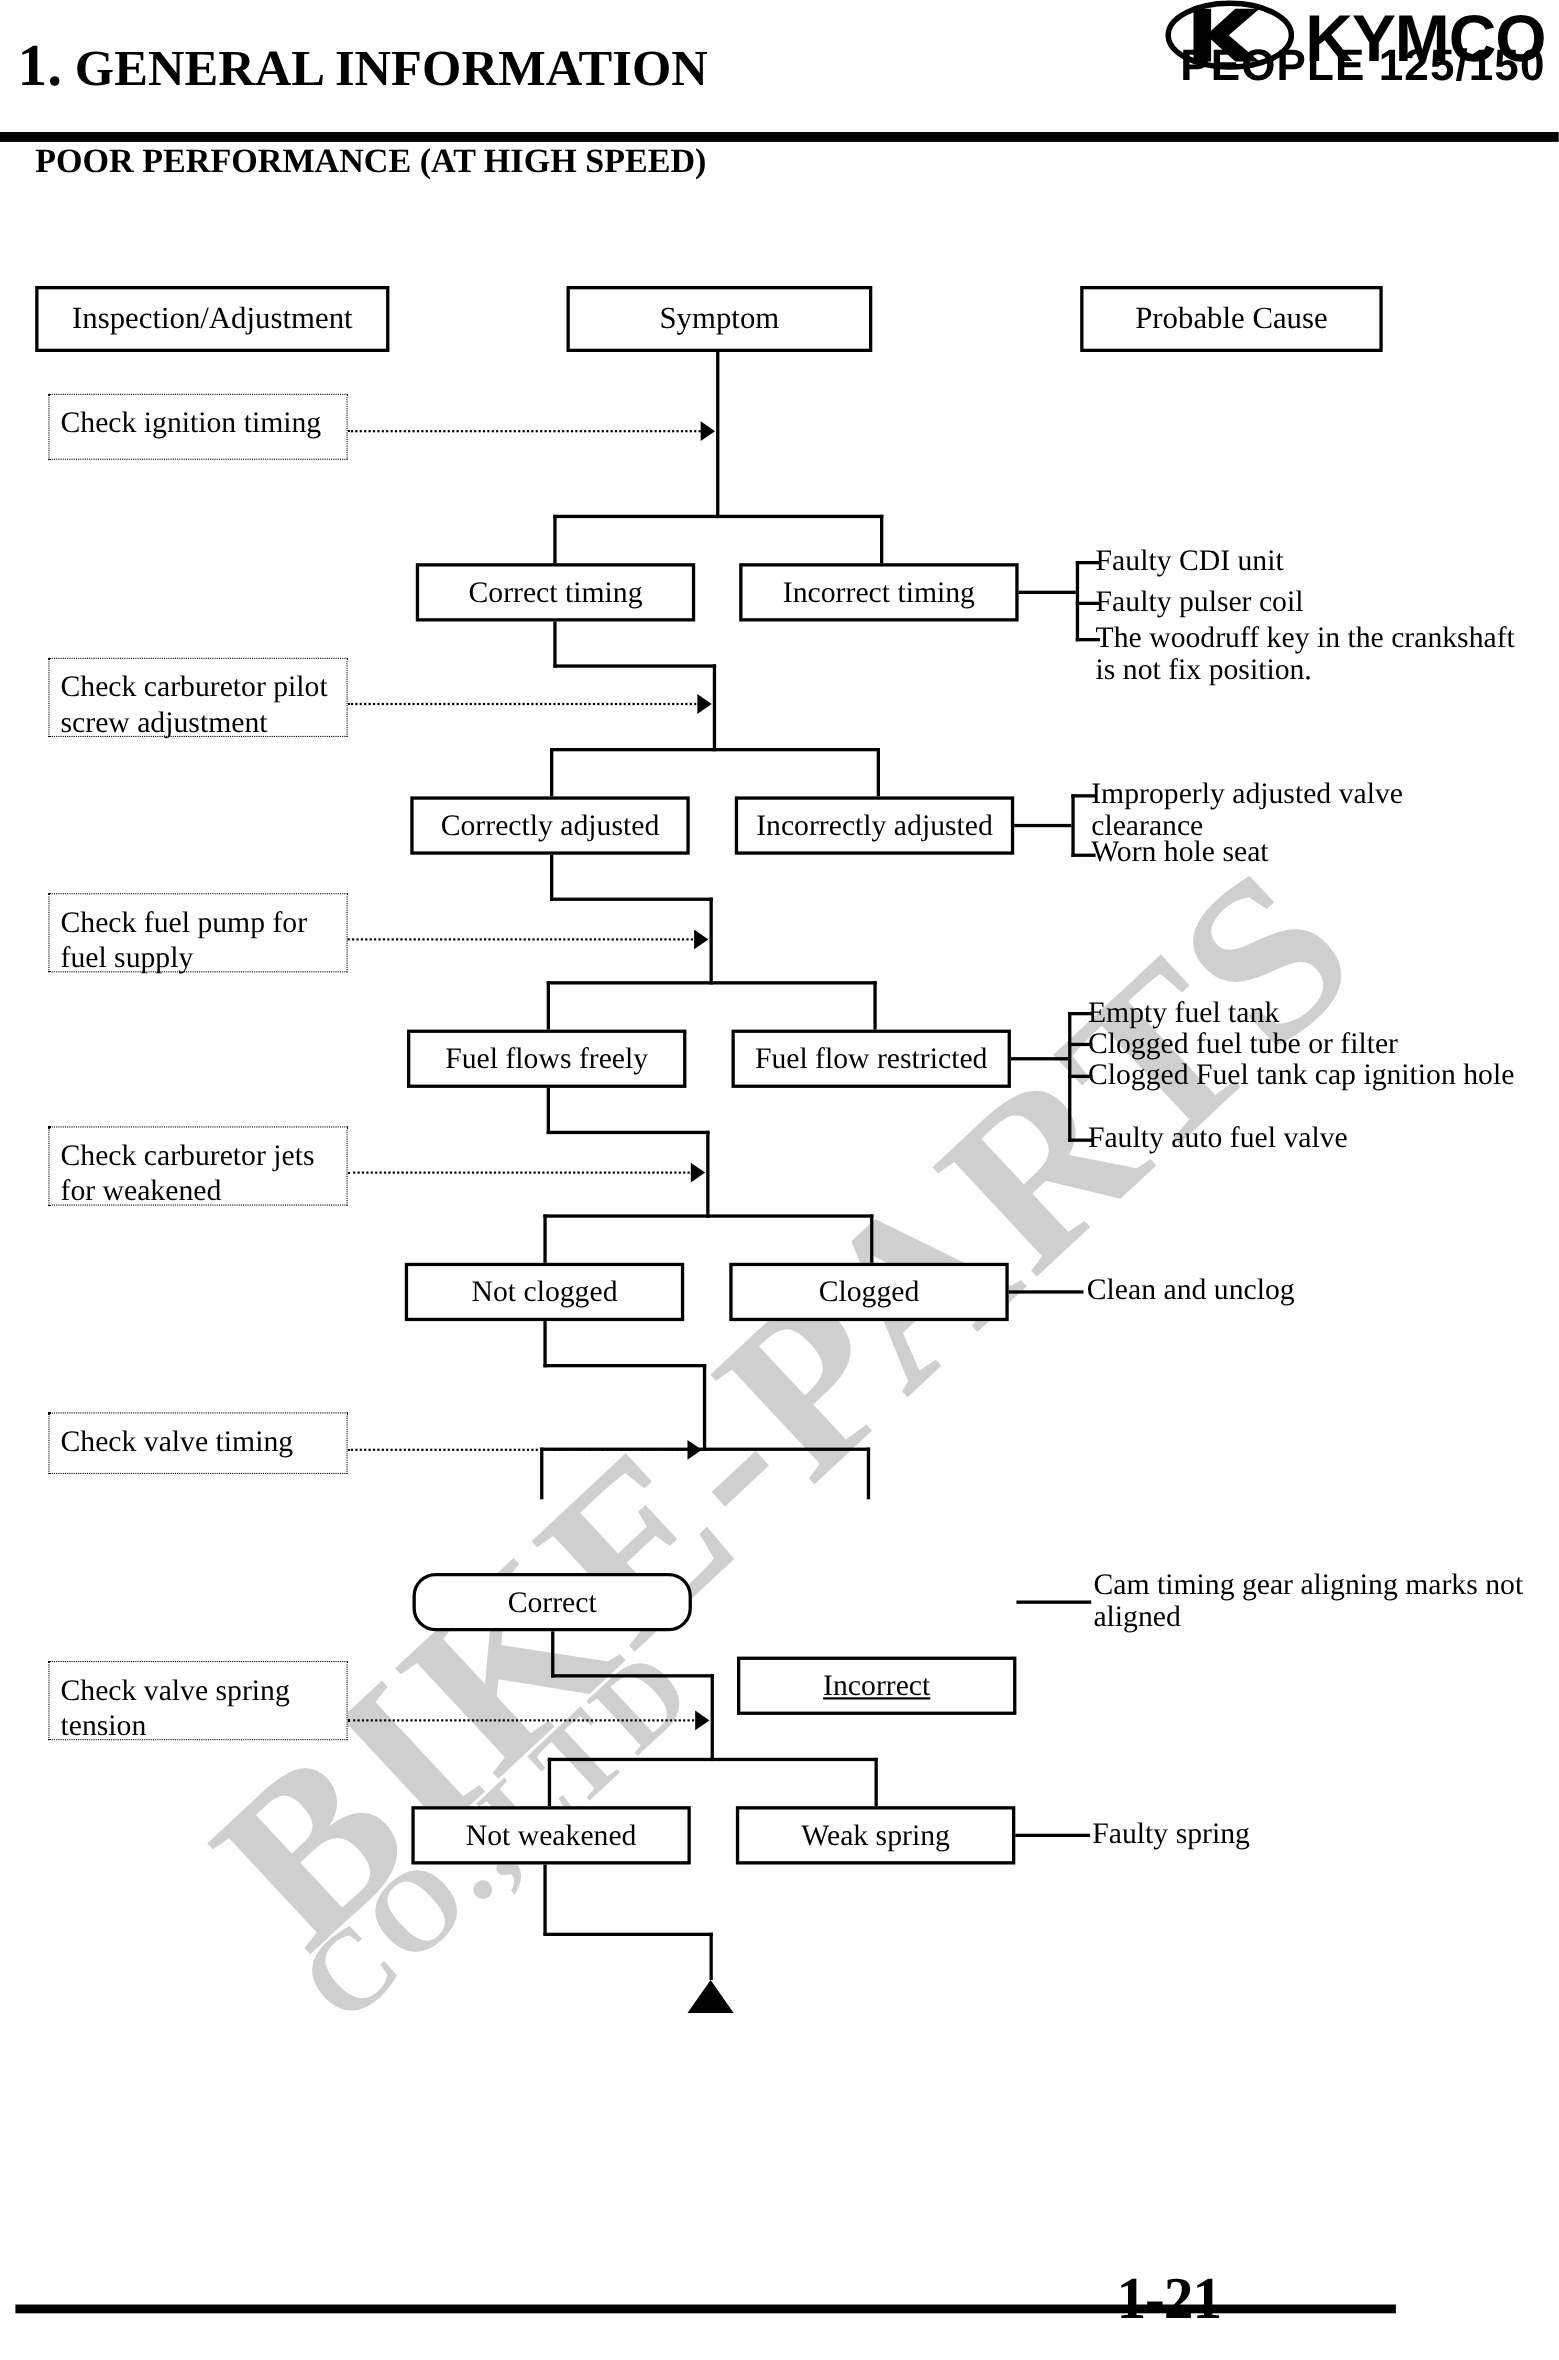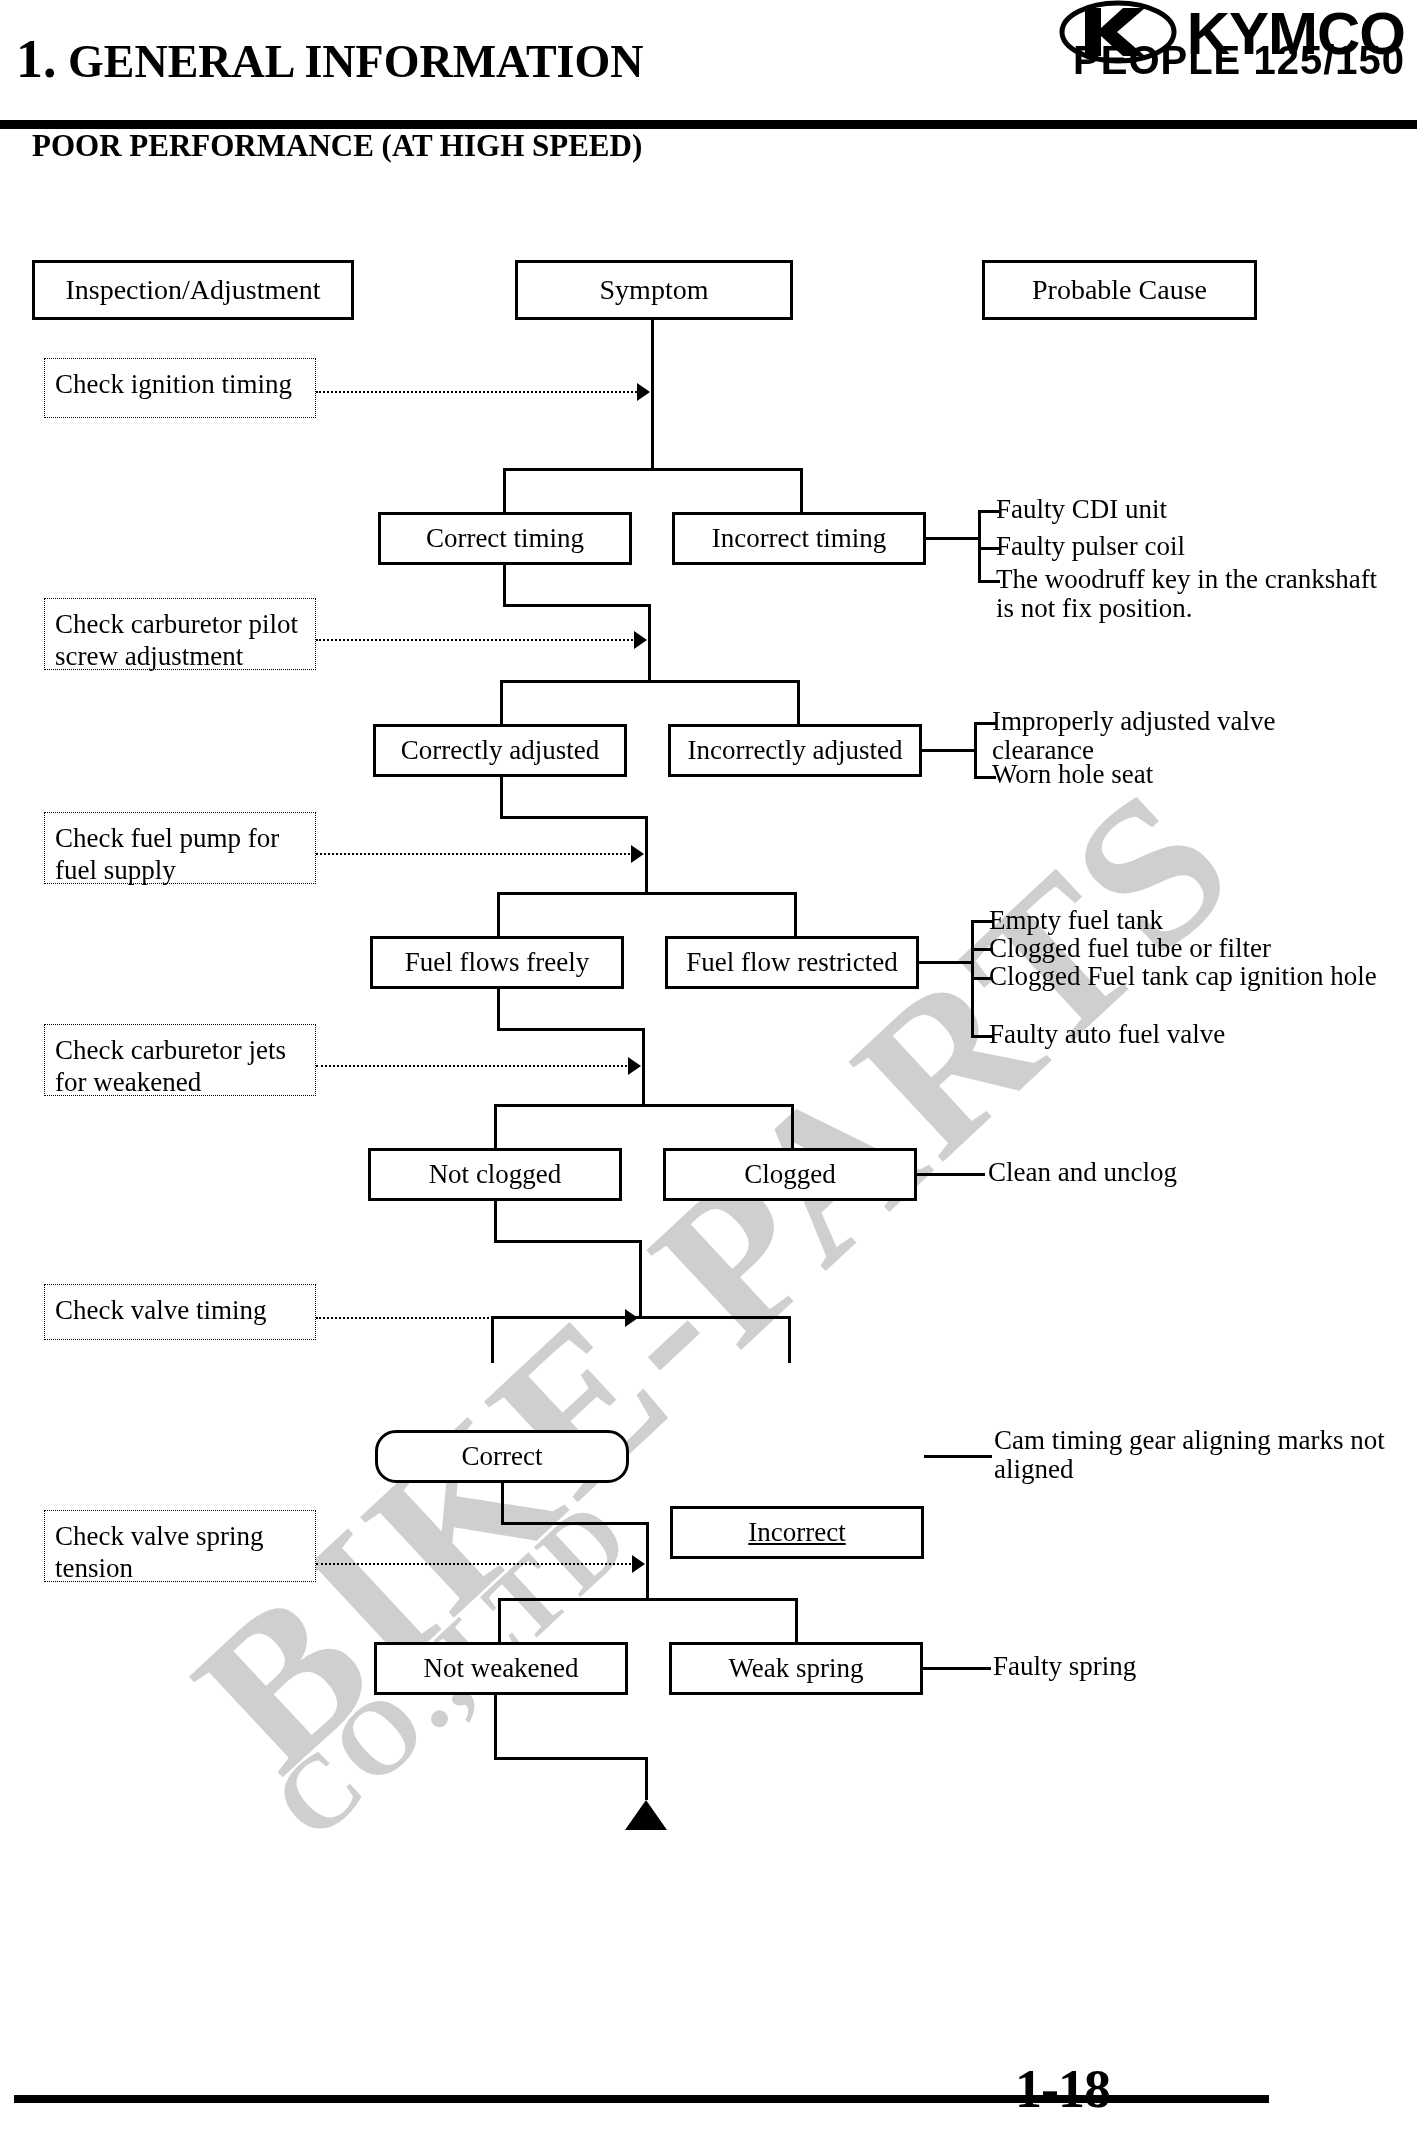--- a/index.html
+++ b/index.html
@@ -293,15 +293,15 @@
     <div class="cause-list" style="left:993px;top:1652px;">Faulty spring</div>
 
     <div class="ln v" style="left:494px;top:1695px;height:64px;"></div>
     <div class="ln h" style="left:494px;top:1757px;width:154px;"></div>
     <div class="ln v" style="left:645px;top:1757px;height:43px;"></div>
     <div class="arrow-up" style="left:625px;top:1800px;"></div>
 
   </div>
 
   <div id="footer-rule"></div>
-  <div id="page-number">1-18</div>
+  <div id="page-number">1-21</div>
 
 </div>
 
 </body></html>

